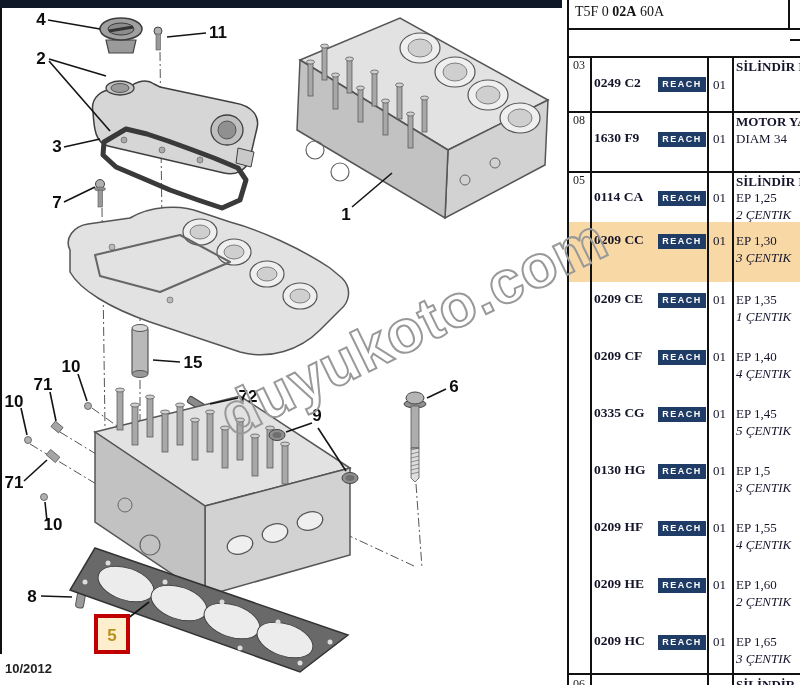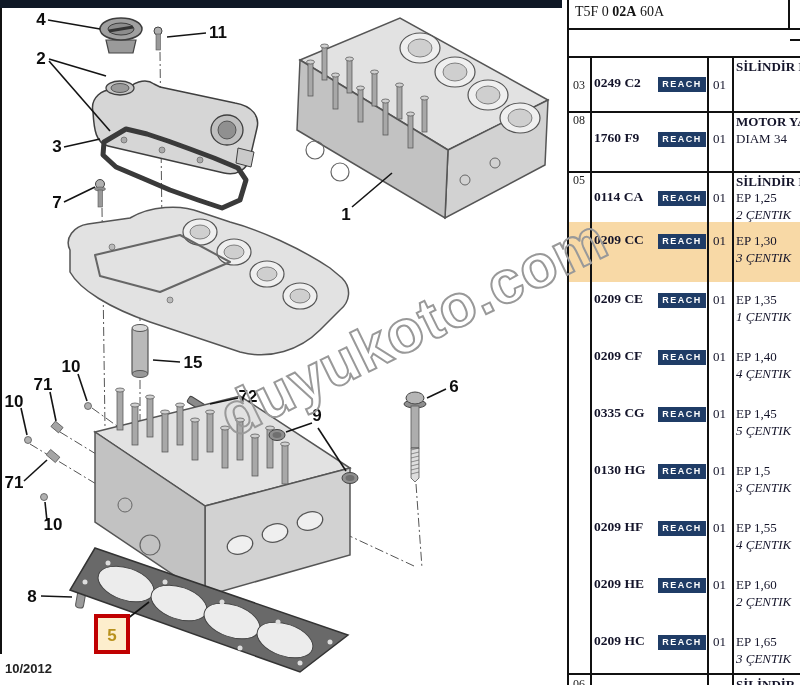--- a/index.html
+++ b/index.html
@@ -336,31 +336,31 @@
     <div class="abs hline" style="top:28px;height:2px;"></div>
     <div class="abs hline" style="top:56px;height:1.5px;"></div>
     <div class="abs hline" style="top:111px;height:1.5px;"></div>
     <div class="abs hline" style="top:171px;height:1.5px;"></div>
     <div class="abs hline" style="top:673px;height:2px;"></div>
     <div class="abs vline" style="left:21px;top:56px;height:629px;"></div>
     <div class="abs vline" style="left:138px;top:56px;height:629px;"></div>
     <div class="abs vline" style="left:163px;top:56px;height:629px;"></div>
 
     <div>
-      <div class="abs rownum" style="left:4px;top:58px;margin-top:20px;">03</div>
+      <div class="abs rownum" style="left:4px;top:58px;">03</div>
       <div class="abs desc b" style="left:167px;top:59px;">SİLİNDİR K</div>
       <div class="abs part" style="left:25px;top:75px;">0249 C2</div>
       <div class="abs badge" style="left:89px;top:77px;">REACH</div>
       <div class="abs qty" style="left:144px;top:77px;">01</div>
     </div>
 
     <div>
       <div class="abs rownum" style="left:4px;top:113px;">08</div>
       <div class="abs desc b" style="left:167px;top:114px;">MOTOR YA</div>
-      <div class="abs part" style="left:25px;top:130px;">1760 F9</div>
+      <div class="abs part" style="left:25px;top:130px;">1630 F9</div>
       <div class="abs badge" style="left:89px;top:132px;">REACH</div>
       <div class="abs qty" style="left:144px;top:131px;">01</div>
       <div class="abs desc" style="left:167px;top:131px;">DIAM 34</div>
     </div>
 
     <div>
       <div class="abs rownum" style="left:4px;top:173px;">05</div>
       <div class="abs desc b" style="left:167px;top:174px;">SİLİNDİR K</div>
       <div class="abs part" style="left:25px;top:189px;">0114 CA</div>
       <div class="abs badge" style="left:89px;top:191px;">REACH</div>

